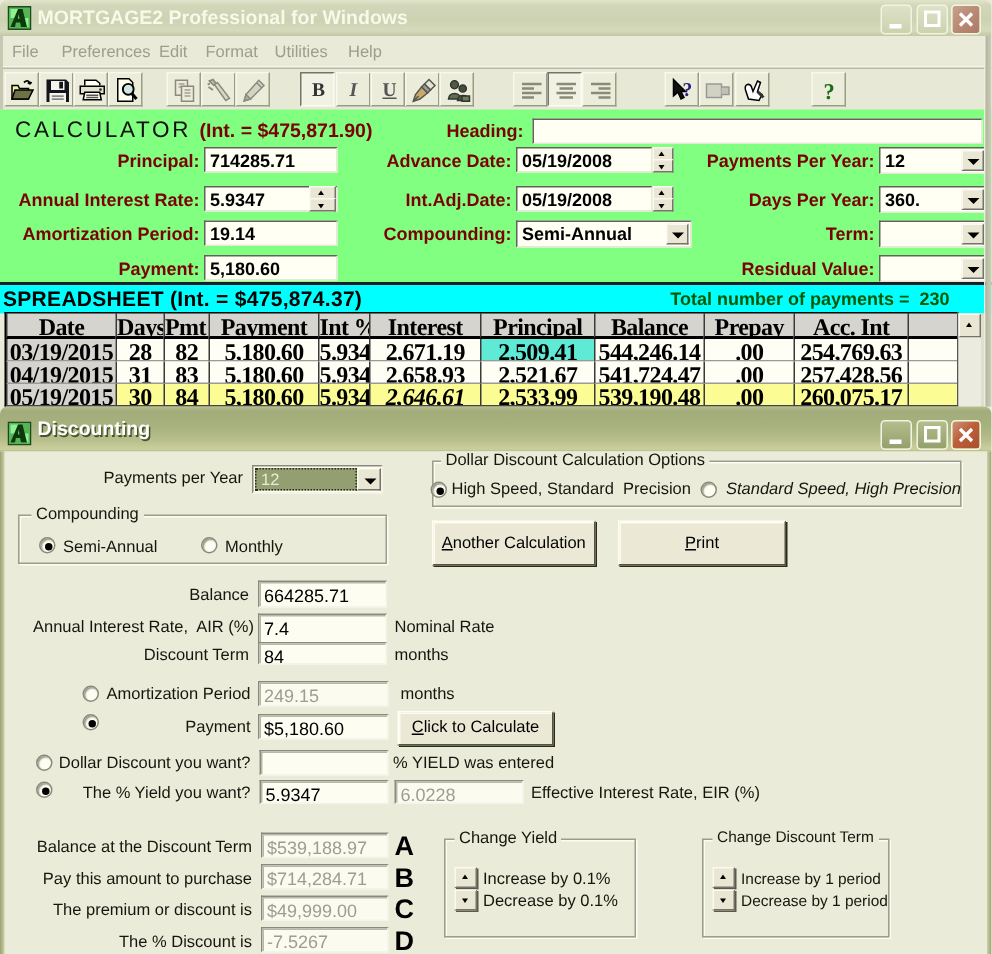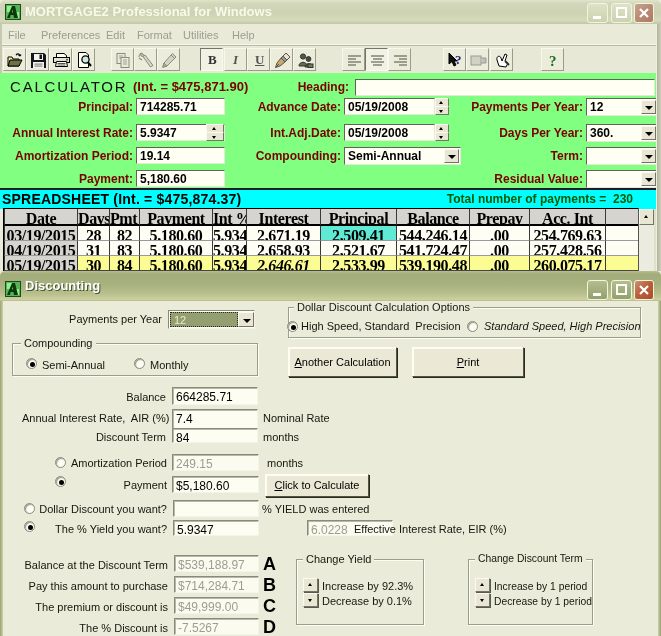--- a/index.html
+++ b/index.html
@@ -467,21 +467,21 @@
 <div class="dinput" style="left:172px; top:476px; width:87px; height:17px;">$5,180.60</div>
 <div class="button3d" style="left:265px; top:474px; width:104px; height:23px; padding-top:4px;"><u>C</u>lick to Calculate</div>
 
 <div class="radio" style="left:24px; top:503px;"></div>
 <div class="dl dlr" style="left:37px; top:503px; width:130px;">Dollar Discount you want?</div>
 <div class="dinput" style="left:173px; top:500px; width:86px;"></div>
 <div class="dl" style="left:262px; top:503px;">% YIELD was entered</div>
 <div class="radio sel" style="left:24px; top:521px;"></div>
 <div class="dl dlr" style="left:37px; top:523px; width:130px;">The % Yield you want?</div>
 <div class="dinput" style="left:173px; top:520px; width:86px; height:16px;">5.9347</div>
-<div class="dinput dis" style="left:263px; top:520px; width:86px; height:16px;margin-left:44px;">6.0228</div>
+<div class="dinput dis" style="left:263px; top:520px; width:86px; height:16px;">6.0228</div>
 <div class="dl" style="left:354px; top:523px;">Effective Interest Rate, EIR (%)</div>
 
 <div class="dl dlr" style="left:22px; top:559px; width:146px;">Balance at the Discount Term</div>
 <div class="dinput dis" style="left:174px; top:555px; width:85px;">$539,188.97</div>
 <div class="bigletter" style="left:263px; top:554px;">A</div>
 <div class="dl dlr" style="left:22px; top:580px; width:146px;">Pay this amount to purchase</div>
 <div class="dinput dis" style="left:174px; top:576px; width:85px;">$714,284.71</div>
 <div class="bigletter" style="left:263px; top:575px;">B</div>
 <div class="dl dlr" style="left:22px; top:601px; width:146px;">The premium or discount is</div>
 <div class="dinput dis" style="left:174px; top:597px; width:85px;">$49,999.00</div>
@@ -492,21 +492,21 @@
 
 <div class="groupbox" style="left:296px; top:559px; width:128px; height:66px;">
   <div class="grouplabel" style="left:6px;">Change Yield</div>
 </div>
 <div class="spinbtn" style="left:303px; top:578px;">
     <span class="tri-up-s" style="left:4px; top:4px;"></span>
   </div>
 <div class="spinbtn" style="left:303px; top:593px;">
     <span class="tri-dn-s" style="left:4px; top:5px;"></span>
   </div>
-<div class="dl" style="left:322px; top:580px;">Increase by 92.3%</div>
+<div class="dl" style="left:322px; top:580px;">Increase by 0.1%</div>
 <div class="dl" style="left:322px; top:595px;">Decrease by 0.1%</div>
 
 <div class="groupbox" style="left:468px; top:559px; width:125px; height:66px;">
   <div class="grouplabel" style="left:6px; font-size:10.3px;">Change Discount Term</div>
 </div>
 <div class="spinbtn" style="left:475px; top:578px;">
     <span class="tri-up-s" style="left:4px; top:4px;"></span>
   </div>
 <div class="spinbtn" style="left:475px; top:593px;">
     <span class="tri-dn-s" style="left:4px; top:5px;"></span>

